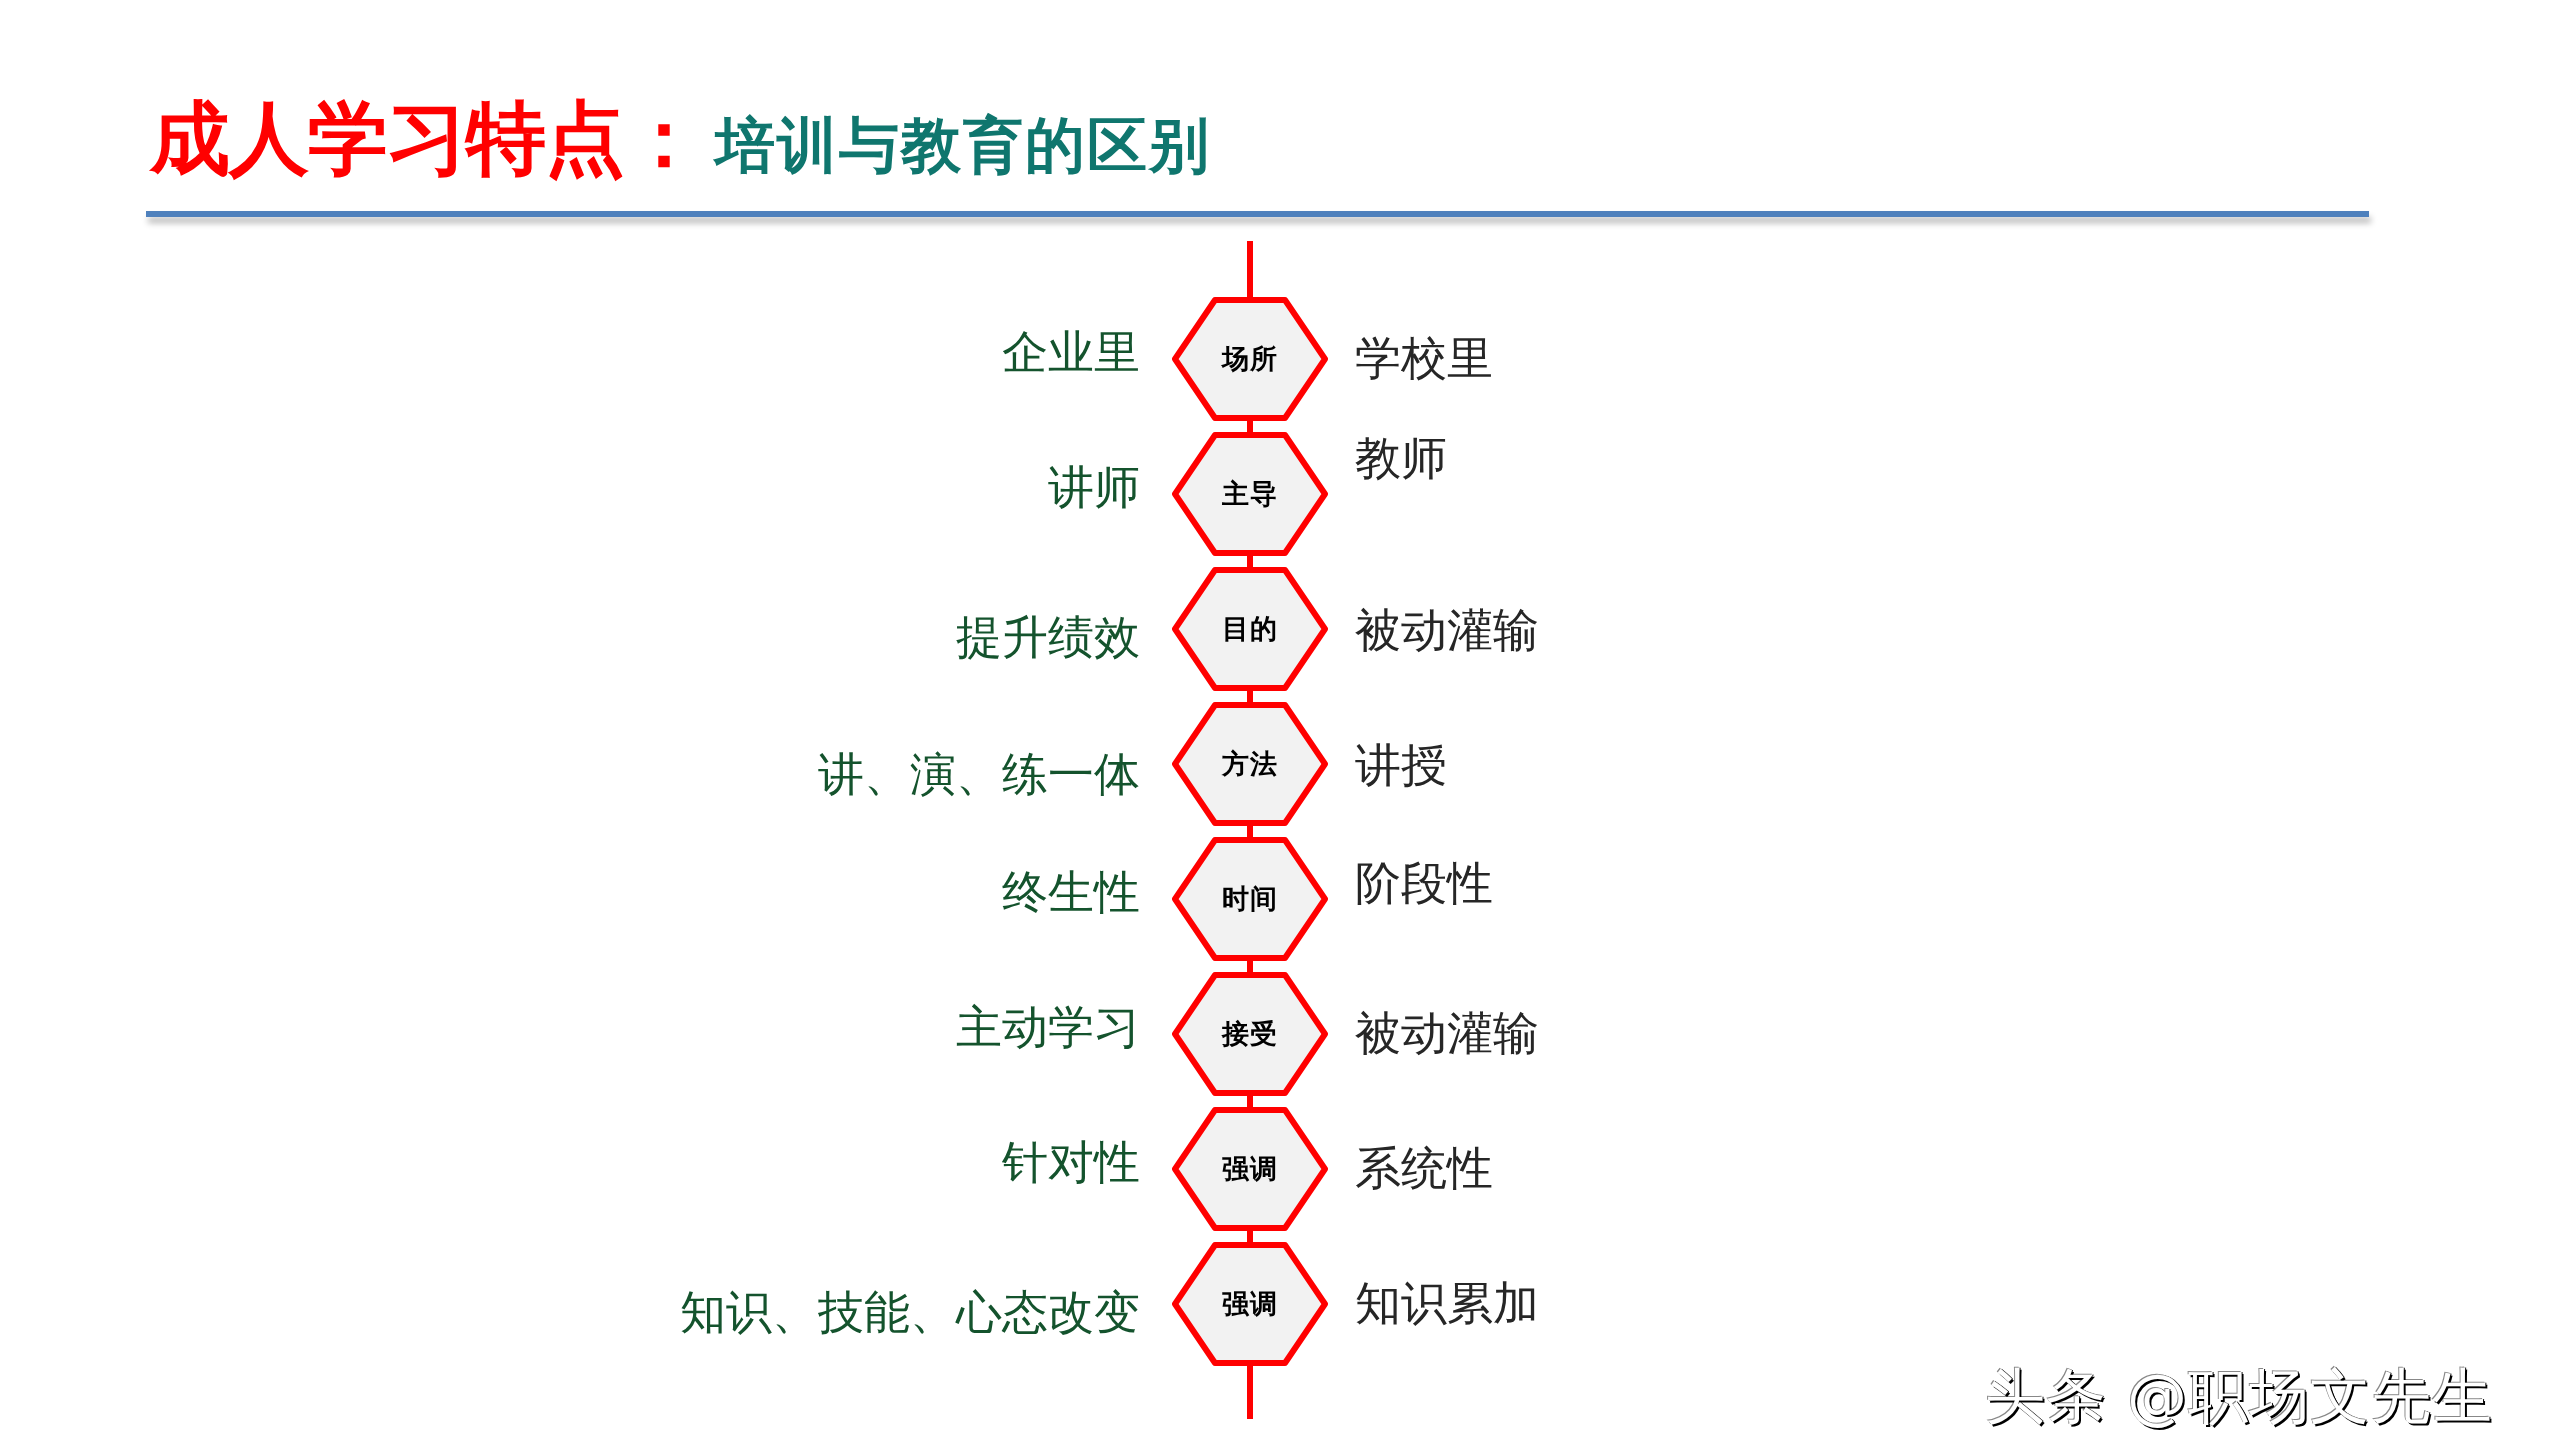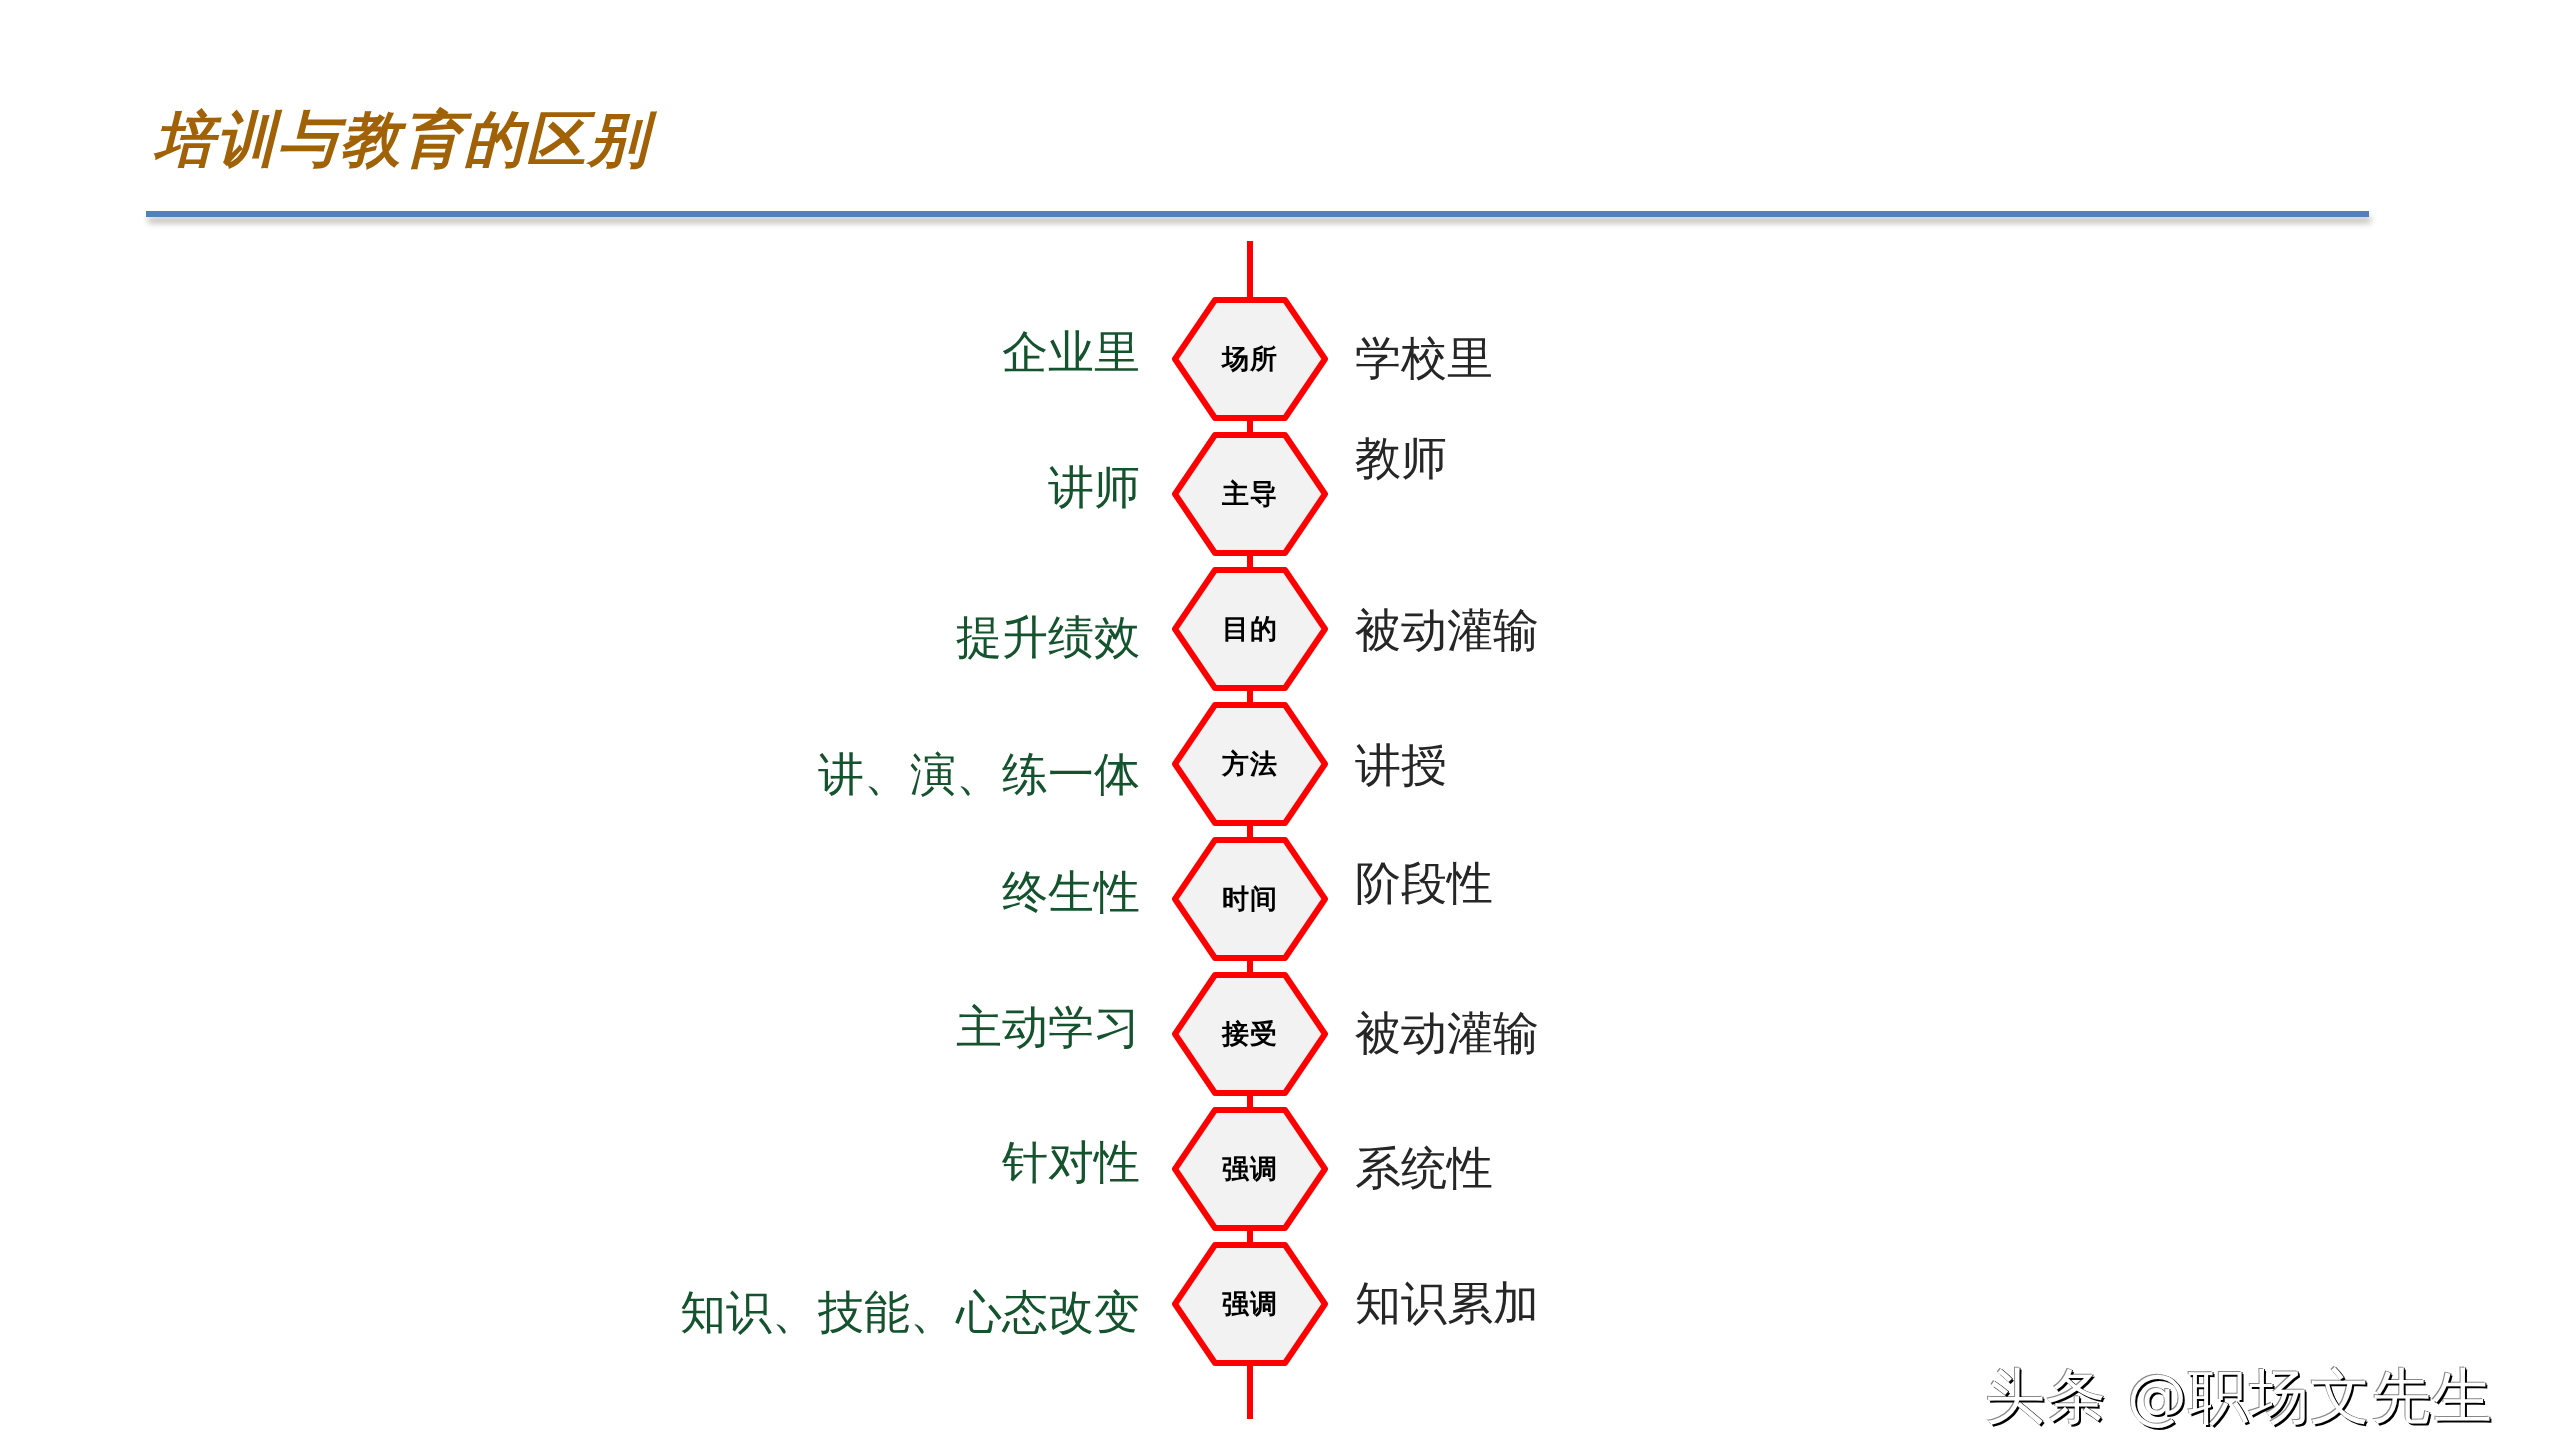--- a/index.html
+++ b/index.html
@@ -24,27 +24,26 @@
     white-space: nowrap;
   }
   .title-main {
     color: #ff0000;
     font-weight: bold;
     font-size: 80px;
     line-height: 110px;
     letter-spacing: -1px;
   }
   .title-sub {
-    color: #a16207;
+    color: #0f766e;
     font-weight: bold;
     font-size: 60px;
     line-height: 110px;
-    margin-left: 4px;
+    margin-left: 12px;
     letter-spacing: 2px;
-    font-style: italic;
   }
   .title-rule {
     position: absolute;
     left: 146px;
     top: 211px;
     width: 2223px;
     height: 6px;
     background: #4f81bd;
     box-shadow: 2px 6px 6px rgba(0,0,0,0.28);
   }
@@ -115,20 +114,21 @@
     white-space: nowrap;
     text-shadow: 2px 2px 0 #000, -1px -1px 0 #888, 1px 0 0 #000;
     letter-spacing: 1px;
     margin-top: 29px;
   }
 </style>
 </head>
 <body>
 
 <div class="title">
+  <span class="title-main">成人学习特点：</span>
   <span class="title-sub">培训与教育的区别</span>
 </div>
 <div class="title-rule"></div>
 
 <div class="spine"></div>
 
 <div class="left-text" style="top:323px">企业里</div>
 <div class="hex" style="top:297px">
   <svg viewBox="0 0 156 124">
       <polygon points="43,3 113,3 153,62 113,121 43,121 3,62" fill="#f2f2f2" stroke="#ff0000" stroke-width="6" stroke-linejoin="round"></polygon>

